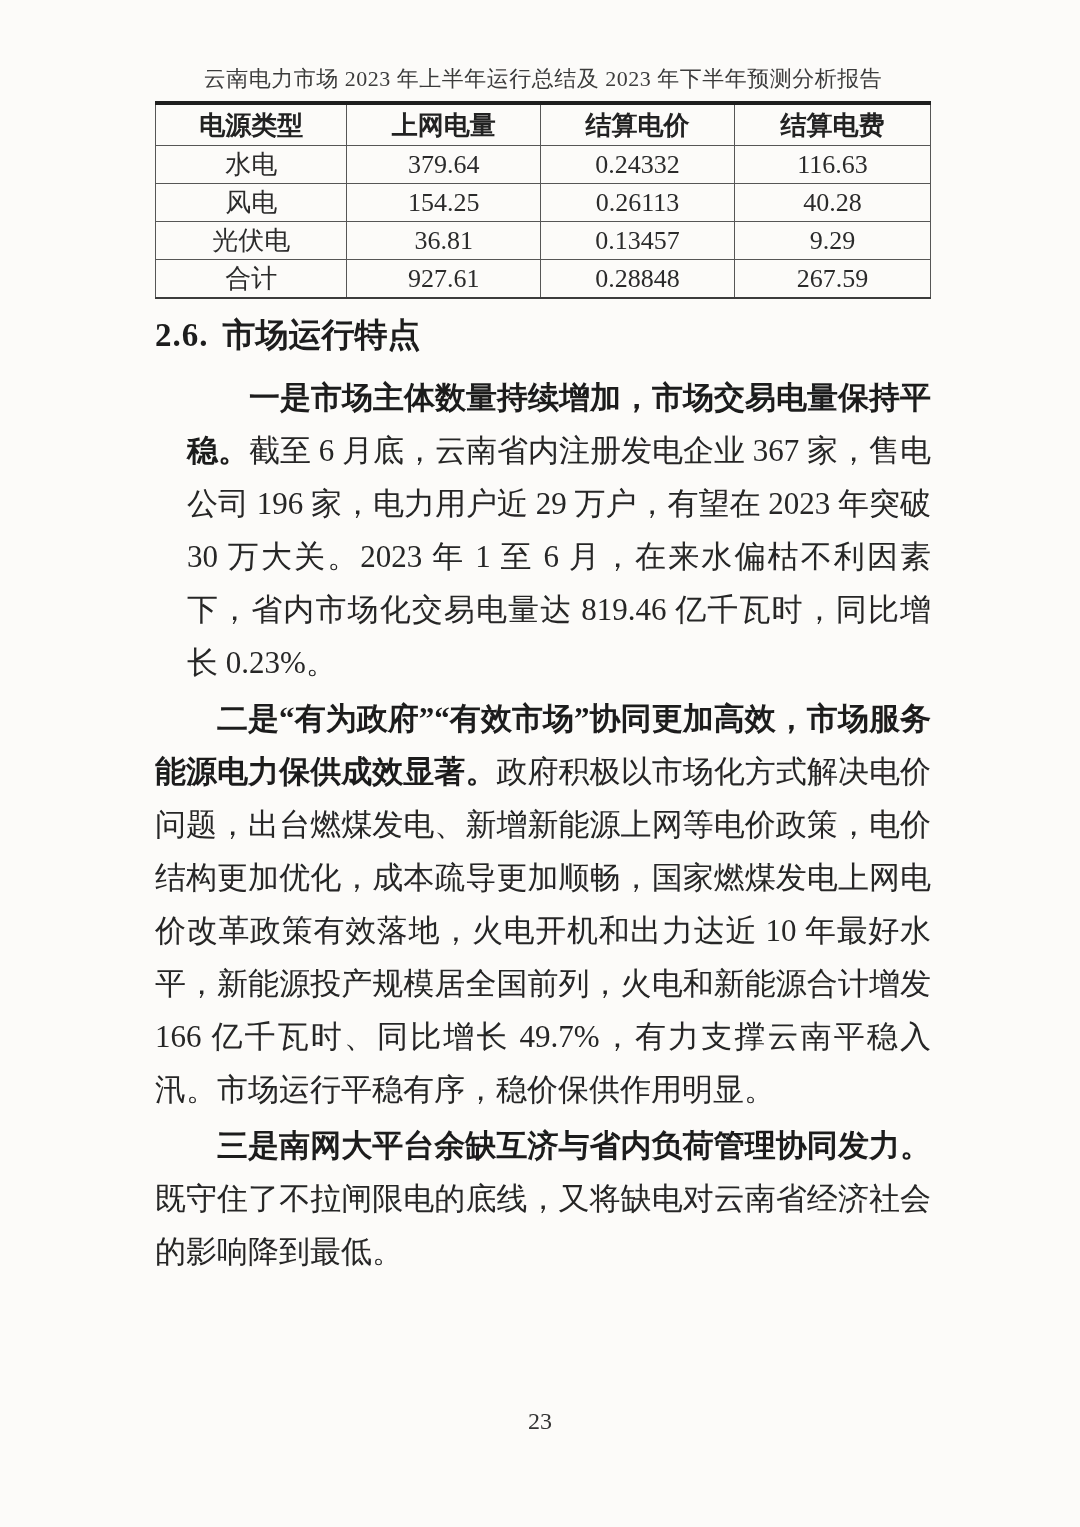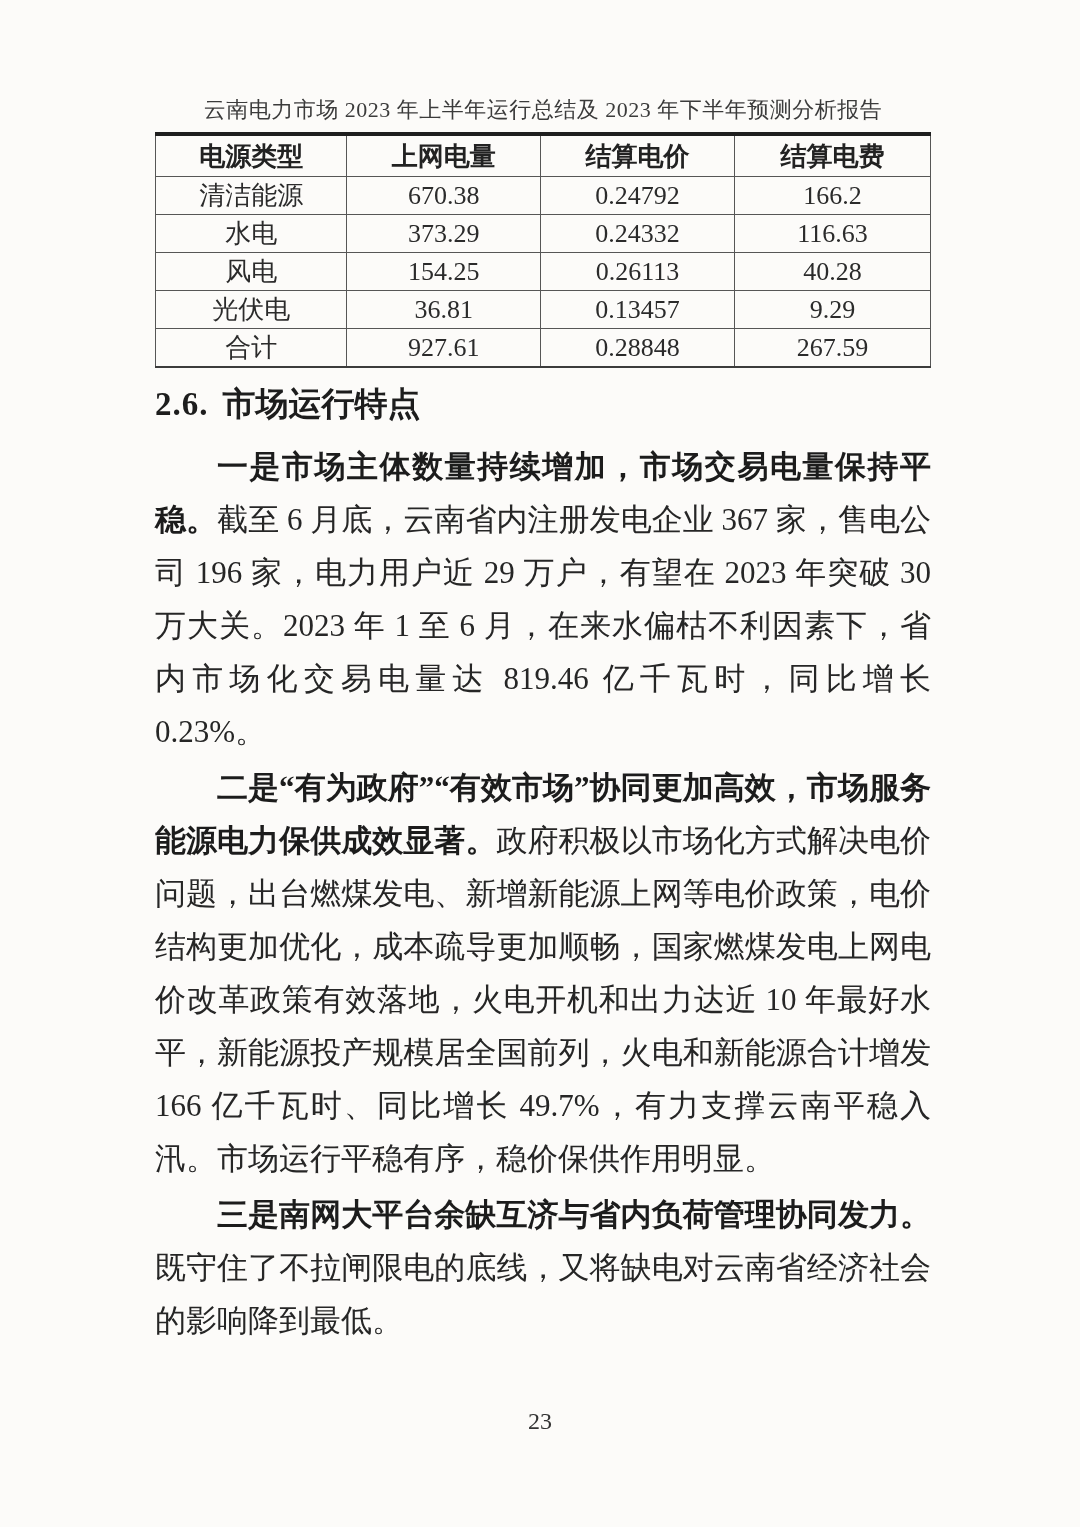--- a/index.html
+++ b/index.html
@@ -12,21 +12,21 @@
     color: #262626;
     overflow: hidden;
   }
   .content {
     position: absolute;
     left: 155px;
     top: 0;
     width: 776px;
   }
   .doc-header {
-    padding-top: 97px;
+    padding-top: 66px;
     text-align: center;
     font-size: 22px;
     line-height: 26px;
     color: #3b3b3b;
     letter-spacing: 0.5px;
   }
   table.settlement {
     width: 100%;
     margin-top: 9px;
     border-collapse: collapse;
@@ -67,21 +67,21 @@
   }
   .section-heading .num { margin-right: 14px; letter-spacing: 1px; }
   .body-para {
     margin: 0;
     font-size: 31px;
     line-height: 53px;
     text-align: justify;
     text-indent: 62px;
     color: #262626;
   }
-  .body-para.first { margin-top: 14px; }
+  .body-para.first { margin-top: 14px; margin-left: 32px; }
   .body-para + .body-para { margin-top: 3px; }
   .body-para b { font-weight: bold; color: #1c1c1c; }
   .page-number {
     position: absolute;
     left: 0;
     width: 100%;
     bottom: 92px;
     text-align: center;
     font-size: 24px;
     color: #333333;
@@ -105,28 +105,22 @@
       <thead>
         <tr>
           <th>电源类型</th>
           <th>上网电量</th>
           <th>结算电价</th>
           <th>结算电费</th>
         </tr>
       </thead>
       <tbody>
         <tr>
-          <td>清洁能源</td>
-          <td>670.38</td>
-          <td>0.24792</td>
-          <td>166.2</td>
-        </tr>
-        <tr>
           <td>水电</td>
-          <td>373.29</td>
+          <td>379.64</td>
           <td>0.24332</td>
           <td>116.63</td>
         </tr>
         <tr>
           <td>风电</td>
           <td>154.25</td>
           <td>0.26113</td>
           <td>40.28</td>
         </tr>
         <tr>

